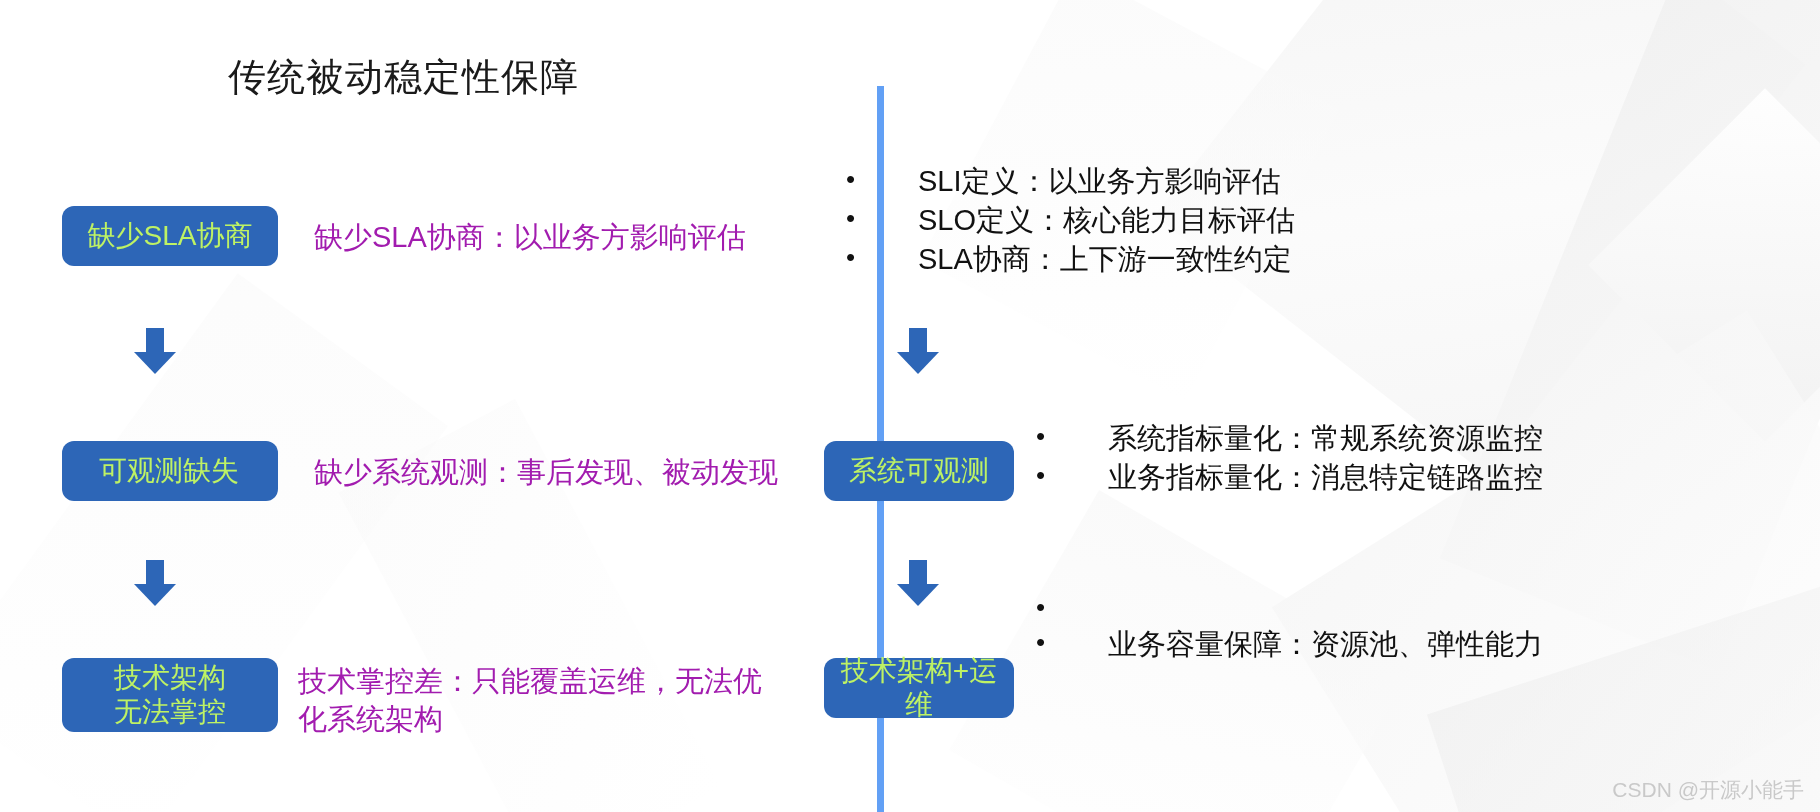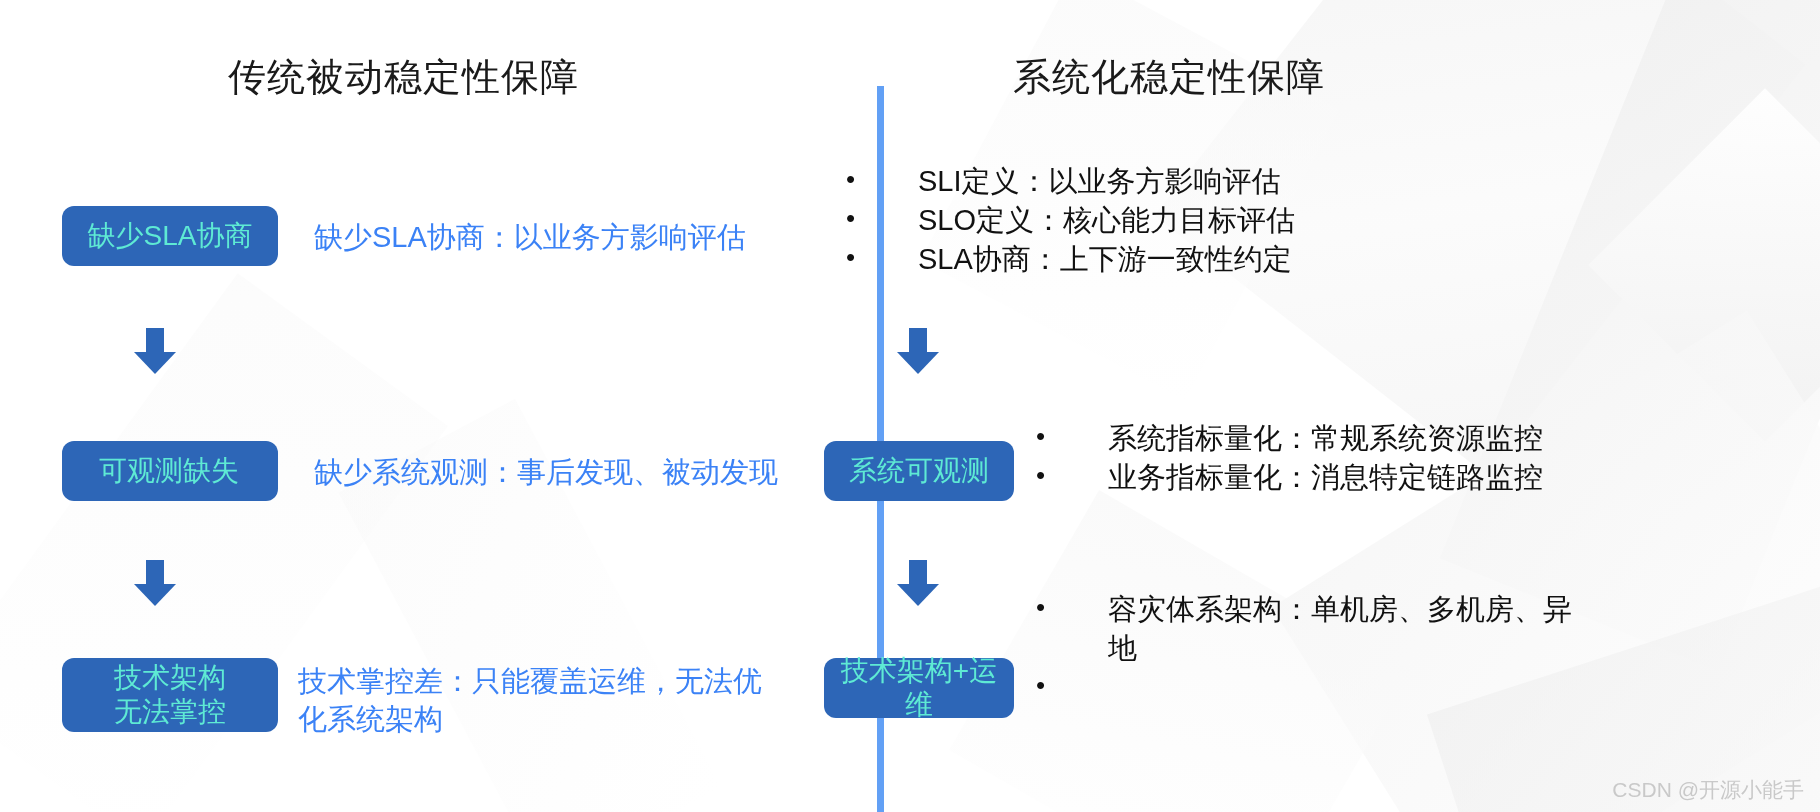--- a/index.html
+++ b/index.html
@@ -78,39 +78,39 @@
 
   .row {
     position: absolute;
     display: flex;
     align-items: flex-start;
   }
 
   
   .pill {
     background: #2d66b7;
-    color: #5eead4;
+    color: #bef264;
     border-radius: 12px;
     display: flex;
     align-items: center;
     justify-content: center;
     text-align: center;
     font-size: 28px;
     line-height: 1.22;
     font-weight: 400;
     box-sizing: border-box;
     padding: 8px 10px;
     white-space: pre-line;
   }
 
   
   .body-text {
     font-size: 29px;
     line-height: 1.32;
-    color: #3b82f6;
+    color: #a21caf;
     white-space: pre-line;
   }
 
   
   .bullets {
     margin: 0;
     padding: 0;
     list-style: none;
   }
   .bullets li {
@@ -175,21 +175,20 @@
     <div class="shard s3"></div>
     <div class="shard s4"></div>
     <div class="shard s5"></div>
     <div class="shard s6"></div>
     <div class="shard s7"></div>
     <div class="shard s8"></div>
     <div class="shard s9"></div>
   </div>
 
   <div class="title left">传统被动稳定性保障</div>
-  <div class="title right">系统化稳定性保障</div>
 
   <div class="divider"></div>
 
   <div class="column left">
 
     <div class="row" style="left:62px; top:206px;">
       <div class="pill" style="width:216px; height:60px;">缺少SLA协商</div>
       <div class="body-text" style="margin-left:36px; width:470px; padding-top:12px;">缺少SLA协商：以业务方影响评估</div>
     </div>
 
@@ -258,25 +257,24 @@
     <div class="arrow" style="left:13px; top:560px;">
       <div class="shaft"></div>
       <div class="head"></div>
     </div>
 
     <div class="row" style="left:-60px; top:658px;">
       <div class="pill" style="width:190px; height:60px;">技术架构+运维</div>
       <ul class="bullets" style="margin-left:22px; margin-top:-68px;">
         <li>
           <span class="dot">•</span>
-          <span class="btext" style="white-space:pre-line;">容灾体系架构：单机房、多机房、异
-地</span>
-        </li>
-        <li>
-          <span class="dot">•</span>
+        </li>
+        <li>
+          <span class="dot">•</span>
+          <span class="btext">业务容量保障：资源池、弹性能力</span>
         </li>
       </ul>
     </div>
 
   </div>
 
   <div class="watermark">CSDN @开源小能手</div>
 
 </div>
 

